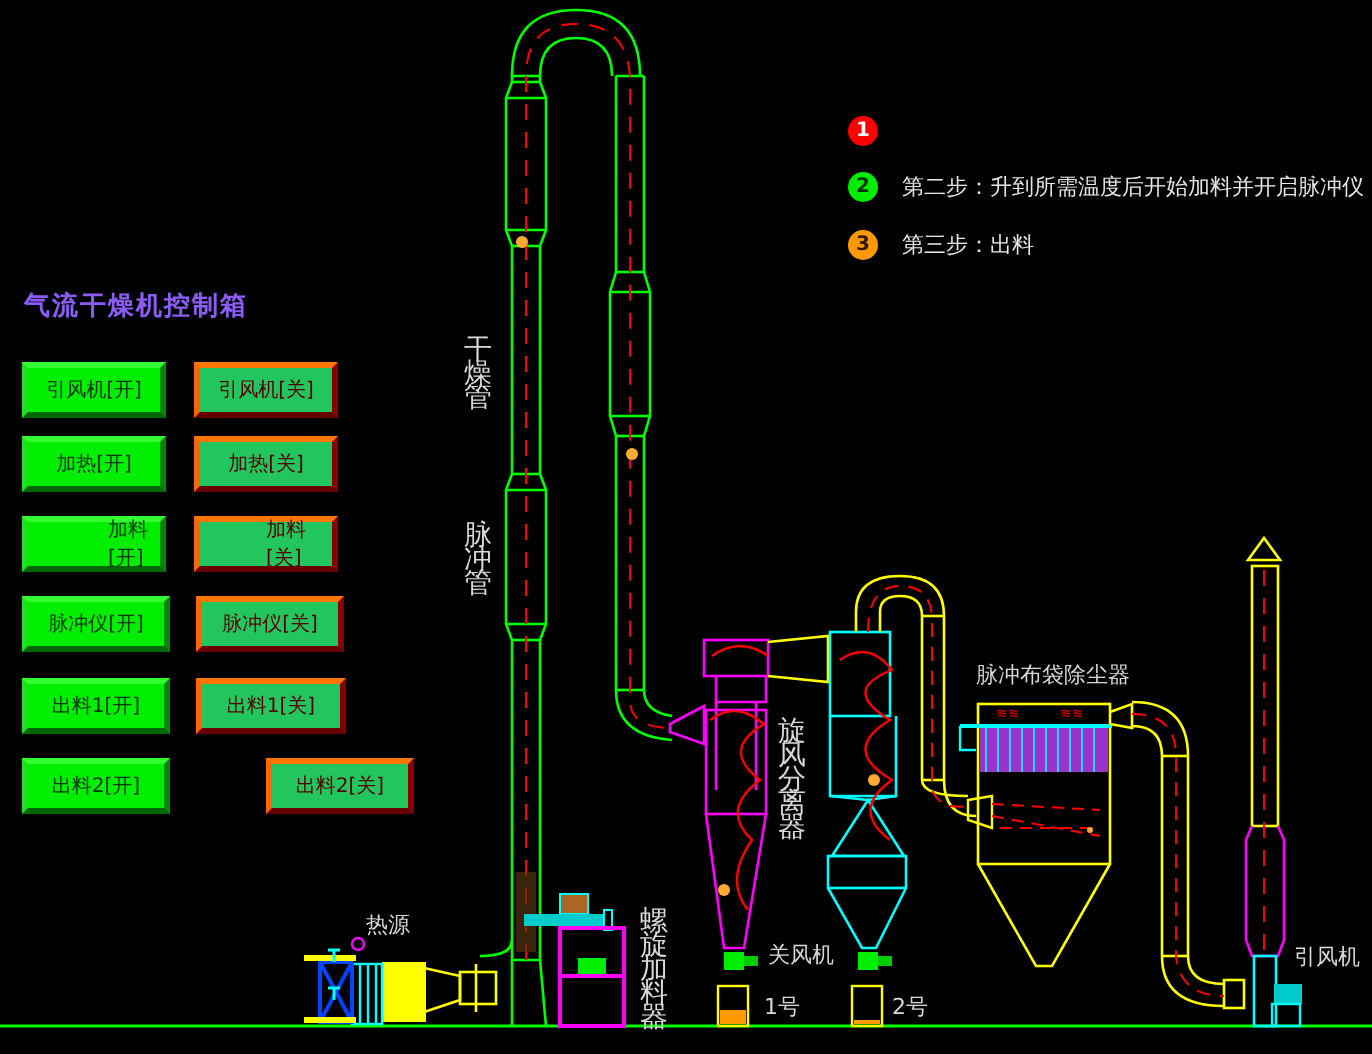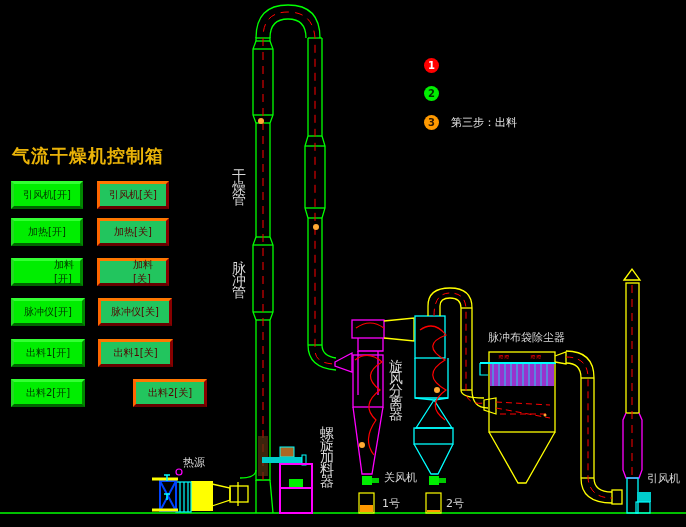--- a/index.html
+++ b/index.html
@@ -1,17 +1,17 @@
 <!DOCTYPE html>
 <html><head>
 <meta charset="utf-8">
 <style>
   html, body { margin:0; padding:0; background:#000; }
   body { width:686px; height:527px; position:relative; overflow:hidden; font-family:"DejaVu Sans", sans-serif; }
-  .title { position:absolute; left:12px; top:144px; color:#eab308; font-size:18px; font-weight:bold; letter-spacing:1px; }
+  .title { position:absolute; left:12px; top:144px; color:#8b5cf6; font-size:13px; font-weight:bold; letter-spacing:1px; }
   .btn { position:absolute; width:72px; height:28px; box-sizing:border-box; font-size:10px; display:flex; align-items:center; justify-content:center; cursor:pointer; }
   .btn.on { background:#00ee00; color:#003300; border-top:3px solid #33ff33; border-left:3px solid #22dd22; border-right:3px solid #008800; border-bottom:3px solid #006600; }
   .btn.off { background:#22c55e; color:#550000; border-top:3px solid #ff7700; border-left:3px solid #ff6600; border-right:3px solid #880000; border-bottom:3px solid #660000; }
   .step { position:absolute; left:424px; display:flex; align-items:center; }
   .step .num { width:15px; height:15px; border-radius:50%; font-size:10px; font-weight:bold; display:flex; align-items:center; justify-content:center; margin-right:12px; }
   .step .txt { color:#e6e6e6; font-size:11px; }
   .lbl { position:absolute; color:#d8d8d8; font-size:11px; line-height:12px; }
   .vlbl { position:absolute; color:#d8d8d8; font-size:14px; line-height:12px; width:12px; word-break:break-all; text-align:center; }
   svg { position:absolute; left:0; top:0; }
 </style>
@@ -31,20 +31,21 @@
 <div class="btn on" style="left:11px; top:339px; width:74px;">出料1[开]</div>
 <div class="btn off" style="left:98px; top:339px; width:75px;">出料1[关]</div>
 <div class="btn on" style="left:11px; top:379px; width:74px;">出料2[开]</div>
 <div class="btn off" style="left:99px; top:379px; width:74px;margin-left:34px;">出料2[关]</div>
 
 <div class="step" style="top:58px;">
   <span class="num" style="background:#ff0000;color:#fff;">1</span>
 </div>
 <div class="step" style="top:86px;">
   <span class="num" style="background:#00ee00;color:#003300;">2</span>
+  <span class="txt">第二步：升到所需温度后开始加料并开启脉冲仪</span>
 </div>
 <div class="step" style="top:115px;">
   <span class="num" style="background:#ff9900;color:#331a00;">3</span>
   <span class="txt">第三步：出料</span>
 </div>
 
 <svg width="686" height="527" viewBox="0 0 686 527">
 
   <line x1="0" y1="513" x2="686" y2="513" stroke="#00ff00" stroke-width="1.5"></line>
 
@@ -207,19 +208,19 @@
     </g>
   <g>
       <rect x="426" y="493" width="15" height="20" fill="none" stroke="#ffff00" stroke-width="1.2"></rect>
       <rect x="427" y="510" width="13" height="2" fill="#ff9900"></rect>
     </g>
 </svg>
 
 <div class="vlbl" style="left:232px; top:169px;">干燥管</div>
 <div class="vlbl" style="left:232px; top:262px;">脉冲管</div>
 <div class="lbl" style="left:183px; top:457px;">热源</div>
-<div class="vlbl" style="left:320px; top:427px;">螺旋加料器</div>
+<div class="vlbl" style="left:320px; top:455px;">螺旋加料器</div>
 <div class="vlbl" style="left:389px; top:360px;">旋风分离器</div>
 <div class="lbl" style="left:384px; top:472px;">关风机</div>
 <div class="lbl" style="left:382px; top:498px;">1号</div>
 <div class="lbl" style="left:446px; top:498px;">2号</div>
 <div class="lbl" style="left:488px; top:332px;">脉冲布袋除尘器</div>
 <div class="lbl" style="left:647px; top:473px;">引风机</div>
 
 </body></html>

